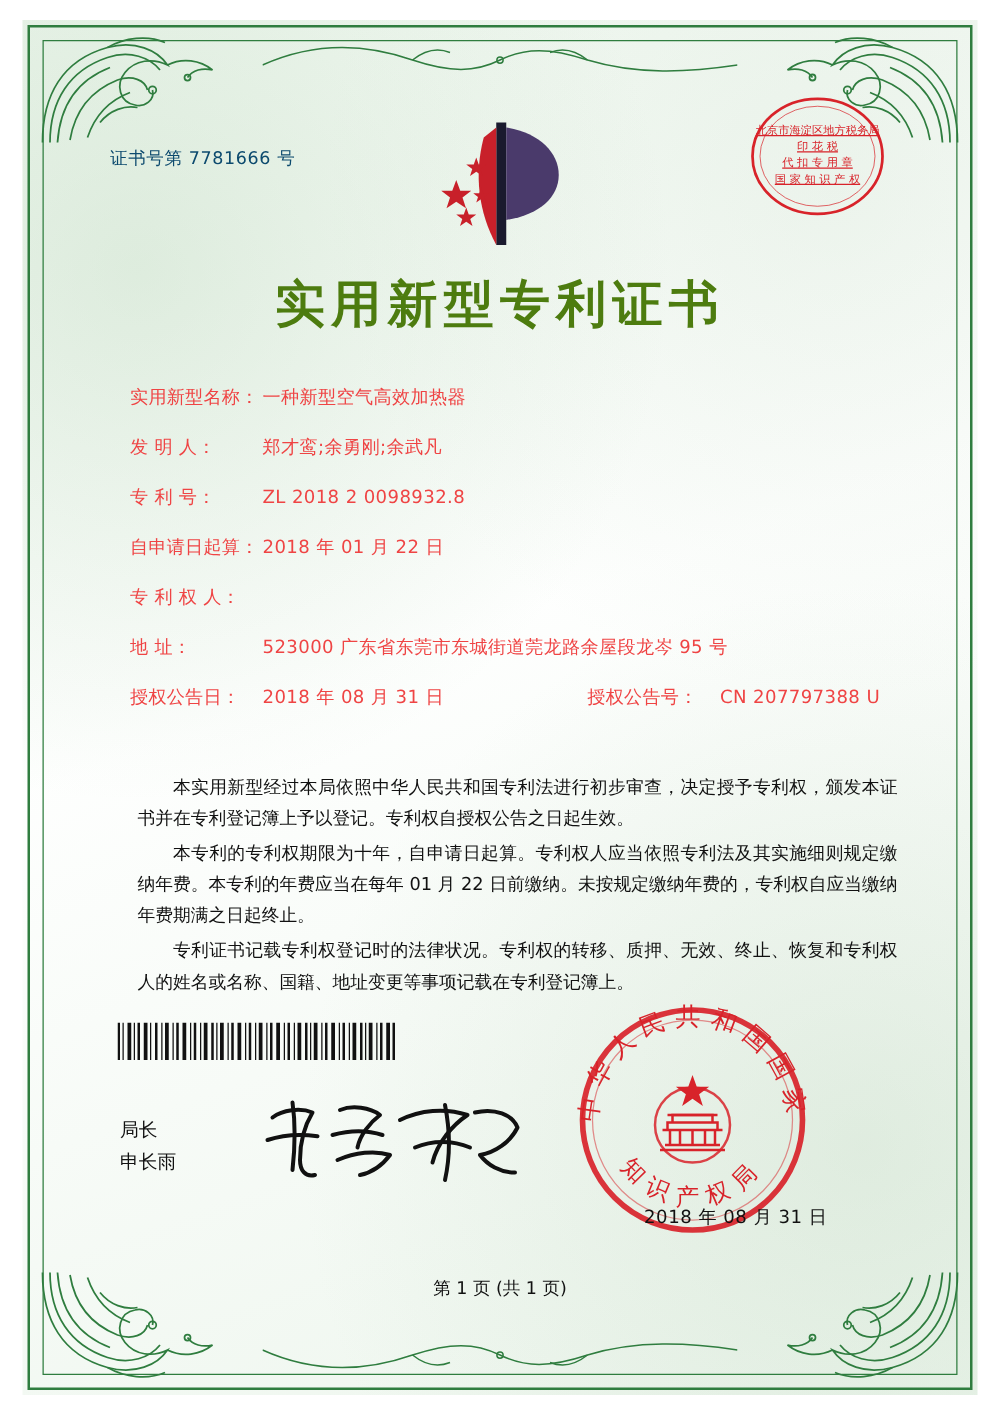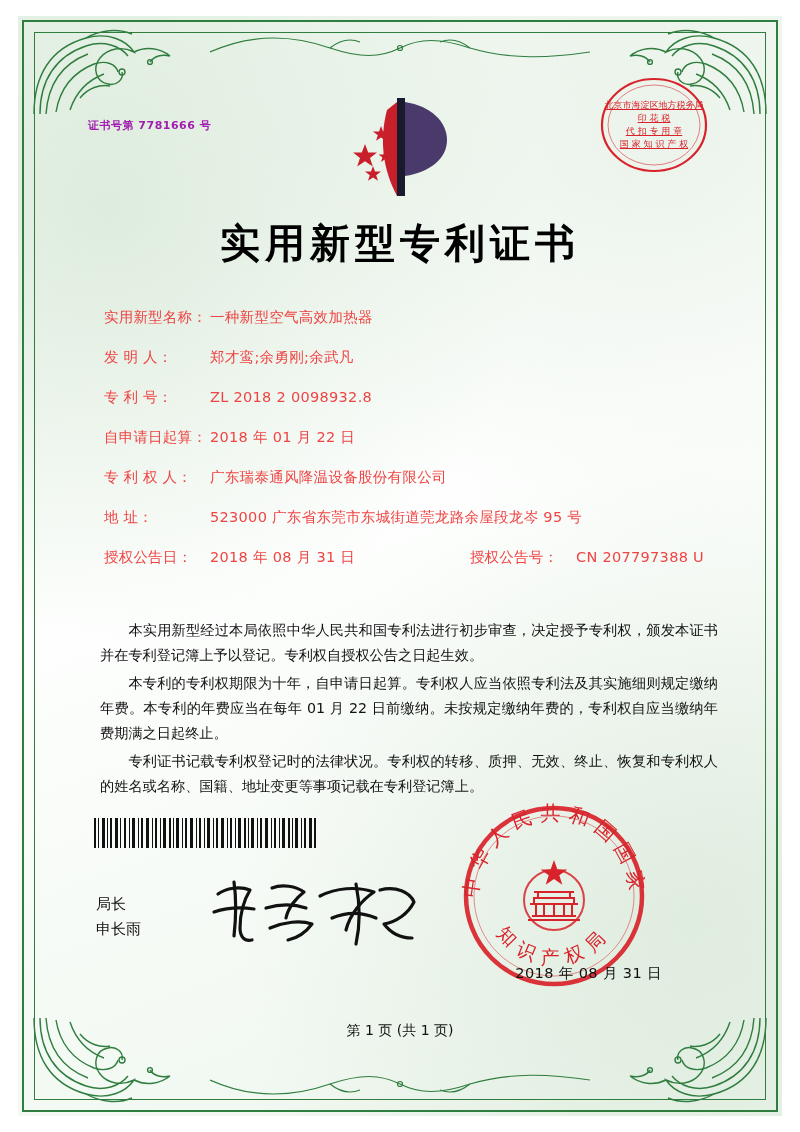--- a/index.html
+++ b/index.html
@@ -61,24 +61,23 @@
 
   .content {
     position: absolute;
     left: 60px; top: 56px; right: 60px; bottom: 56px;
   }
 
   .cert-no {
     position: absolute;
     left: 28px;
     top: 62px;
-    font-size: 11px;
-    color: #a21caf;
+    font-size: 14px;
+    color: #0c4a6e;
     letter-spacing: 0.5px;
-    font-weight: bold;
   }
 
   
   .logo {
     position: absolute;
     left: 50%;
     transform: translateX(-50%);
     top: 36px;
     width: 130px;
     height: 112px;
@@ -108,21 +107,21 @@
 
   .title {
     position: absolute;
     top: 160px;
     left: 0;
     right: 0;
     text-align: center;
     font-size: 40px;
     font-weight: bold;
     letter-spacing: 5px;
-    color: #000000;
+    color: #4d7c0f;
     font-family: "DejaVu Sans", "Liberation Sans", sans-serif;
   }
 
   .fields {
     position: absolute;
     top: 252px;
     left: 44px;
     right: 24px;
   }
   .field-row {
@@ -166,21 +165,21 @@
     position: absolute;
     top: 562px;
     left: 34px;
     right: 22px;
     font-size: 14.2px;
     line-height: 25px;
     color: #111;
     text-align: justify;
   }
   .paragraphs p {
-    margin: 0 0 3px 6px;
+    margin: 0 0 3px 16px;
     text-indent: 2em;
   }
 
   .barcode {
     position: absolute;
     left: 34px;
     top: 762px;
     width: 222px;
     height: 30px;
   }
@@ -359,21 +358,20 @@
         <span class="field-value">ZL 2018 2 0098932.8</span>
       </div>
 
       <div class="field-row">
         <span class="field-label">自申请日起算：</span>
         <span class="field-value">2018 年 01 月 22 日</span>
       </div>
 
       <div class="field-row">
         <span class="field-label">专 利 权 人：</span>
-        <span class="field-value">广东瑞泰通风降温设备股份有限公司</span>
       </div>
 
       <div class="field-row">
         <span class="field-label">地 址：</span>
         <span class="field-value">523000  广东省东莞市东城街道莞龙路余屋段龙岑 95 号</span>
       </div>
 
       <div class="field-row dual">
         <span class="dual-left">
           <span class="field-label">授权公告日：</span>

